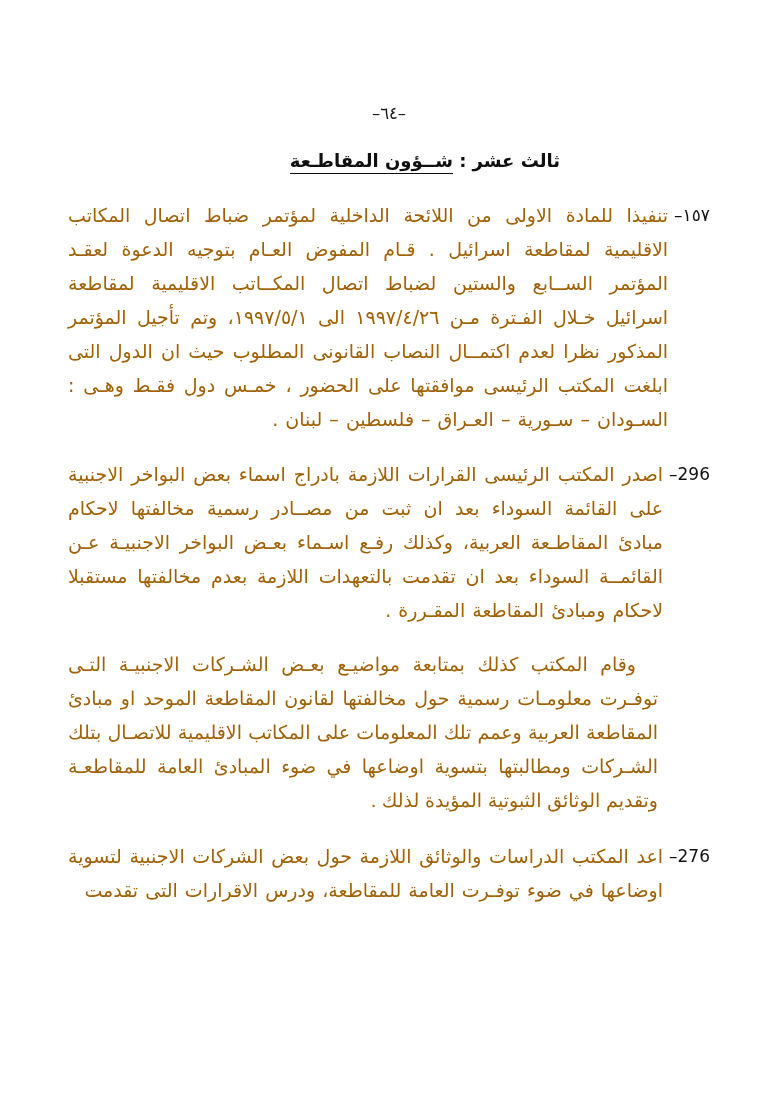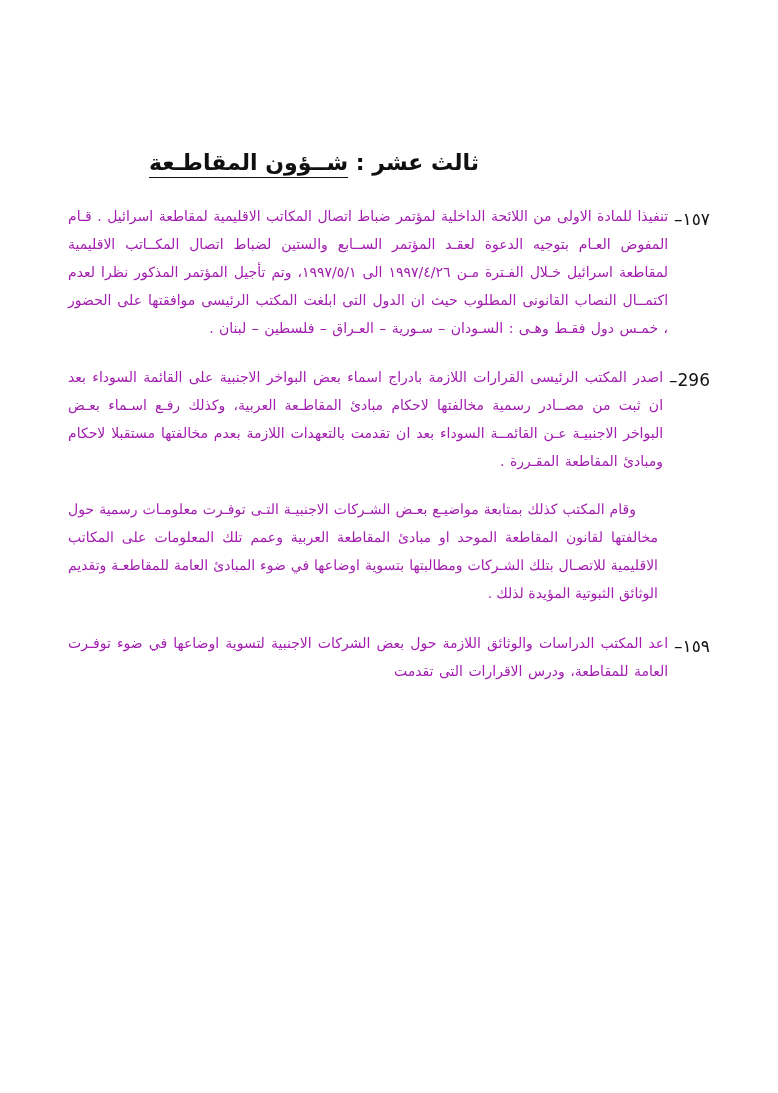--- a/index.html
+++ b/index.html
@@ -30,24 +30,24 @@
   }
   .content {
     position: absolute;
     top: 150px;
     right: 68px;
     left: 68px;
     direction: rtl;
     text-align: justify;
   }
   .section-heading {
-    font-size: 22px;
+    font-size: 18px;
     font-weight: bold;
     color: #101010;
-    text-align: center;
+    text-align: right;
     margin: 0 0 24px 0;
     padding-right: 150px;
     letter-spacing: 0.2px;
   }
   .section-heading .underlined {
     border-bottom: 1.6px solid #101010;
     padding-bottom: 2px;
     display: inline-block;
   }
   .para {
@@ -59,40 +59,41 @@
   .para-num {
     flex: 0 0 auto;
     font-size: 17px;
     line-height: 34px;
     padding-left: 6px;
     white-space: nowrap;
     color: #121212;
   }
   .para-body {
     flex: 1 1 auto;
-    font-size: 14px;
-    line-height: 28px;
+    font-size: 19px;
+    line-height: 34px;
     text-align: justify;
     text-justify: inter-word;
-    color: #a21caf;
+    color: #a16207;
     word-spacing: 1px;
   }
   .para-body.indent-first {
     text-indent: 22px;
   }
   .para.continuation {
     margin-right: 52px;
     font-family: Liberation Serif, serif;
   }
 </style>
 </head>
 <body>
 
 <div class="page">
 
+  <div class="page-number">–٦٤–</div>
 
   <div class="content">
 
     <div class="section-heading">
       <span>ثالث عشر : </span><span class="underlined">شــؤون المقاطـعة</span>
     </div>
 
     <div class="para">
       <div class="para-num">١٥٧–</div>
       <div class="para-body">تنفيذا للمادة الاولى من اللائحة الداخلية لمؤتمر ضباط اتصال المكاتب الاقليمية لمقاطعة اسرائيل . قـام المفوض العـام بتوجيه الدعوة لعقـد المؤتمر الســابع والستين لضباط اتصال المكــاتب الاقليمية لمقاطعة اسرائيل خـلال الفـترة مـن ١٩٩٧/٤/٢٦ الى ١٩٩٧/٥/١، وتم تأجيل المؤتمر المذكور نظرا لعدم اكتمــال النصاب القانونى المطلوب حيث ان الدول التى ابلغت المكتب الرئيسى موافقتها على الحضور ، خمـس دول فقـط وهـى : السـودان – سـورية – العـراق – فلسطين – لبنان .</div>
@@ -101,18 +102,18 @@
     <div class="para">
       <div class="para-num">296–</div>
       <div class="para-body">اصدر المكتب الرئيسى القرارات اللازمة بادراج اسماء بعض البواخر  الاجنبية على القائمة السوداء بعد ان ثبت من  مصــادر رسمية مخالفتها لاحكام مبادئ المقاطـعة العربية، وكذلك رفـع اسـماء بعـض البواخر الاجنبيـة عـن القائمــة السوداء بعد ان تقدمت بالتعهدات اللازمة بعدم مخالفتها مستقبلا لاحكام ومبادئ المقاطعة المقـررة .</div>
     </div>
 
     <div class="para continuation">
       <div class="para-body indent-first">وقام المكتب كذلك بمتابعة  مواضيـع بعـض الشـركات الاجنبيـة التـى توفـرت معلومـات رسمية حول  مخالفتها لقانون المقاطعة الموحد او مبادئ المقاطعة العربية وعمم تلك المعلومات على المكاتب  الاقليمية للاتصـال بتلك الشـركات ومطالبتها بتسوية اوضاعها في ضوء المبادئ العامة  للمقاطعـة وتقديم الوثائق الثبوتية المؤيدة لذلك .</div>
     </div>
 
     <div class="para">
-      <div class="para-num">١٥٩–</div>
+      <div class="para-num">276–</div>
       <div class="para-body">اعد المكتب الدراسات والوثائق اللازمة حول بعض الشركات الاجنبية لتسوية اوضاعها في ضوء توفـرت العامة للمقاطعة، ودرس الاقرارات التى تقدمت</div>
     </div>
 
   </div>
 </div>
 
 </body></html>

